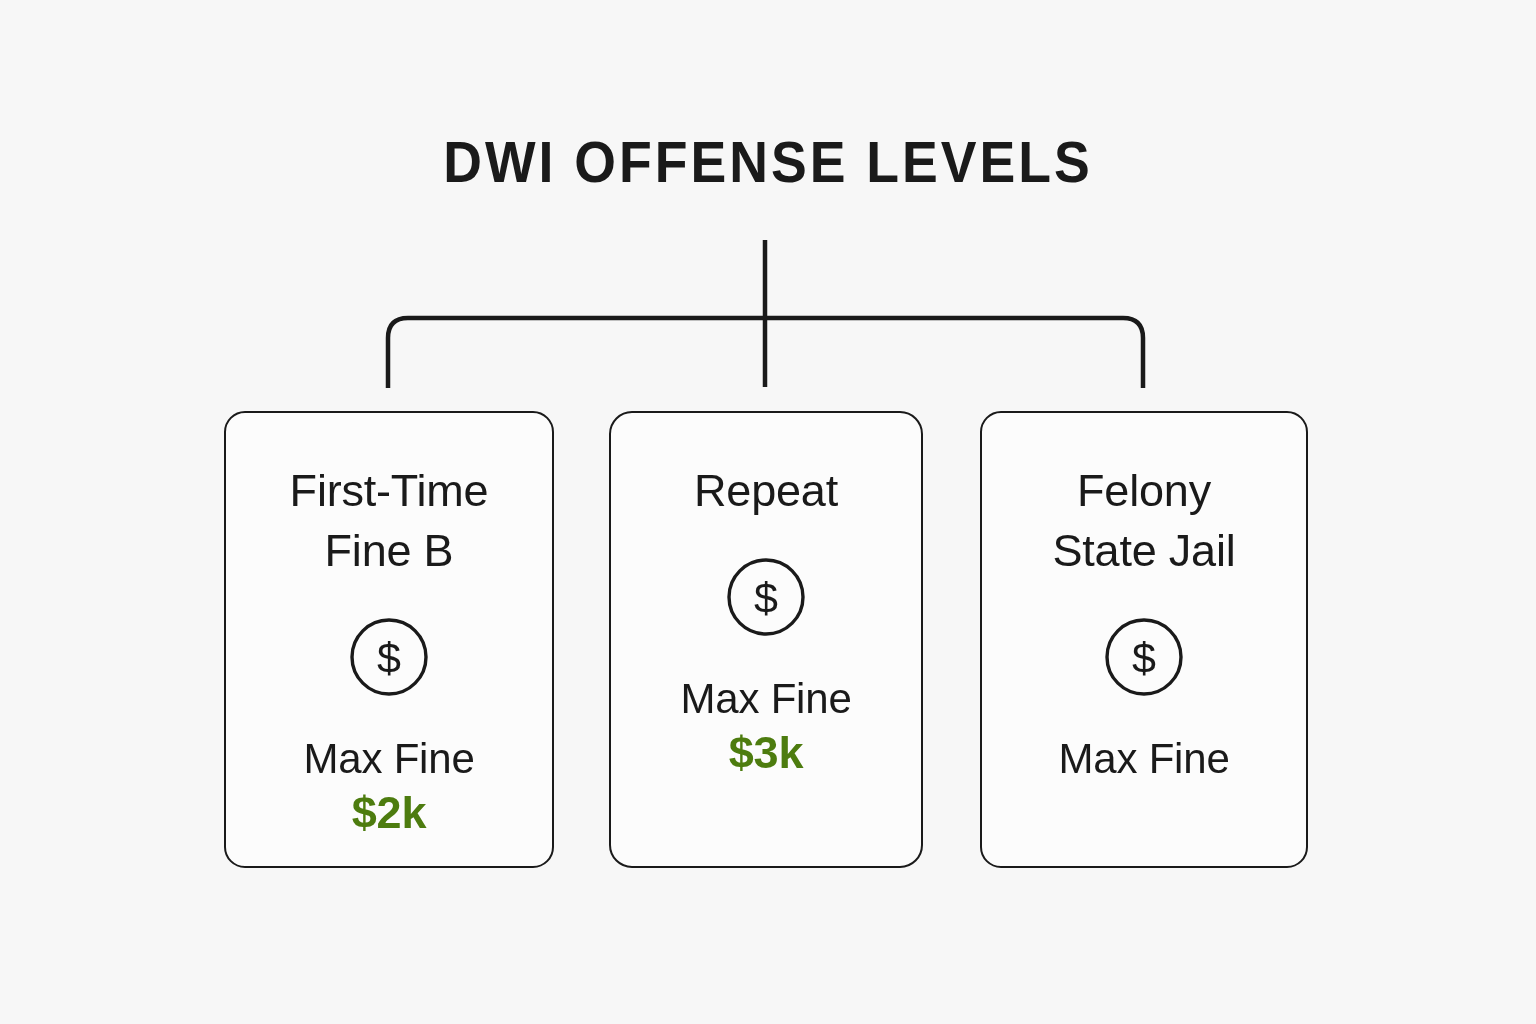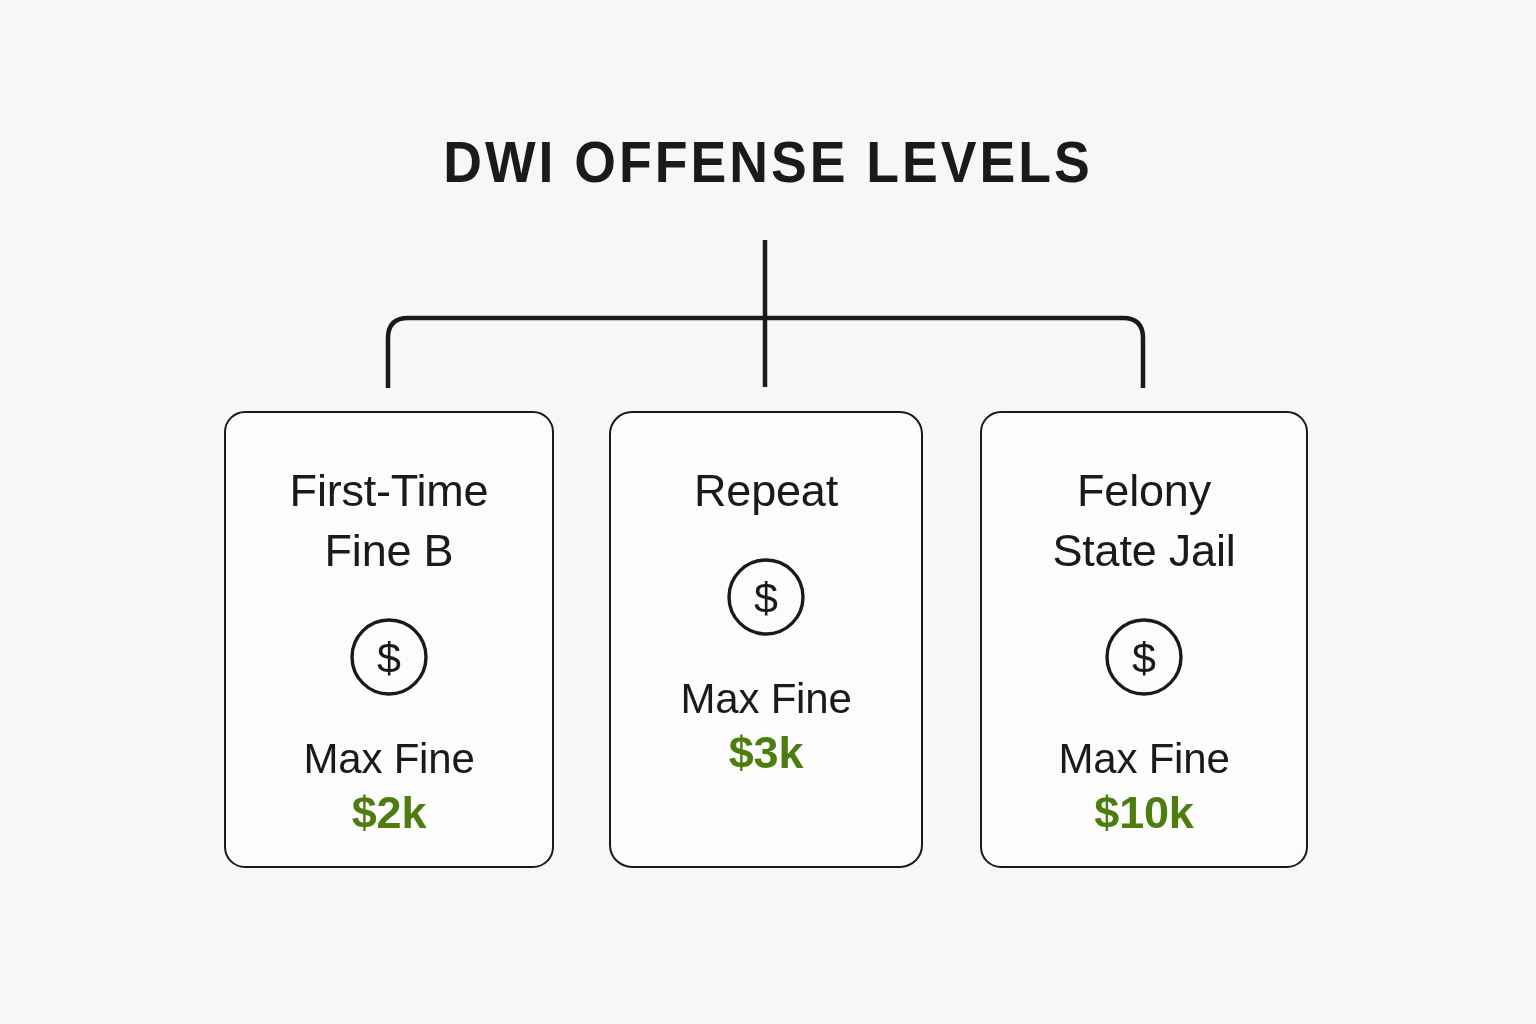--- a/index.html
+++ b/index.html
@@ -170,17 +170,16 @@
       <span class="line">State Jail</span>
     </div>
     <div class="coin-wrap">
       <svg width="80" height="80" viewBox="0 0 80 80">
         <circle cx="40" cy="40" r="37" fill="none" stroke="#1a1a1a" stroke-width="3.4"></circle>
         <text x="40" y="56" text-anchor="middle" font-family="Liberation Sans, sans-serif" font-size="43" font-weight="400" fill="#1a1a1a">$</text>
       </svg>
     </div>
     <div class="fine-block">
       <span class="fine-label">Max Fine</span>
-      <span class="fine-amount">$10k</span>
     </div>
   </div>
 
 </div>
 
 </body></html>

